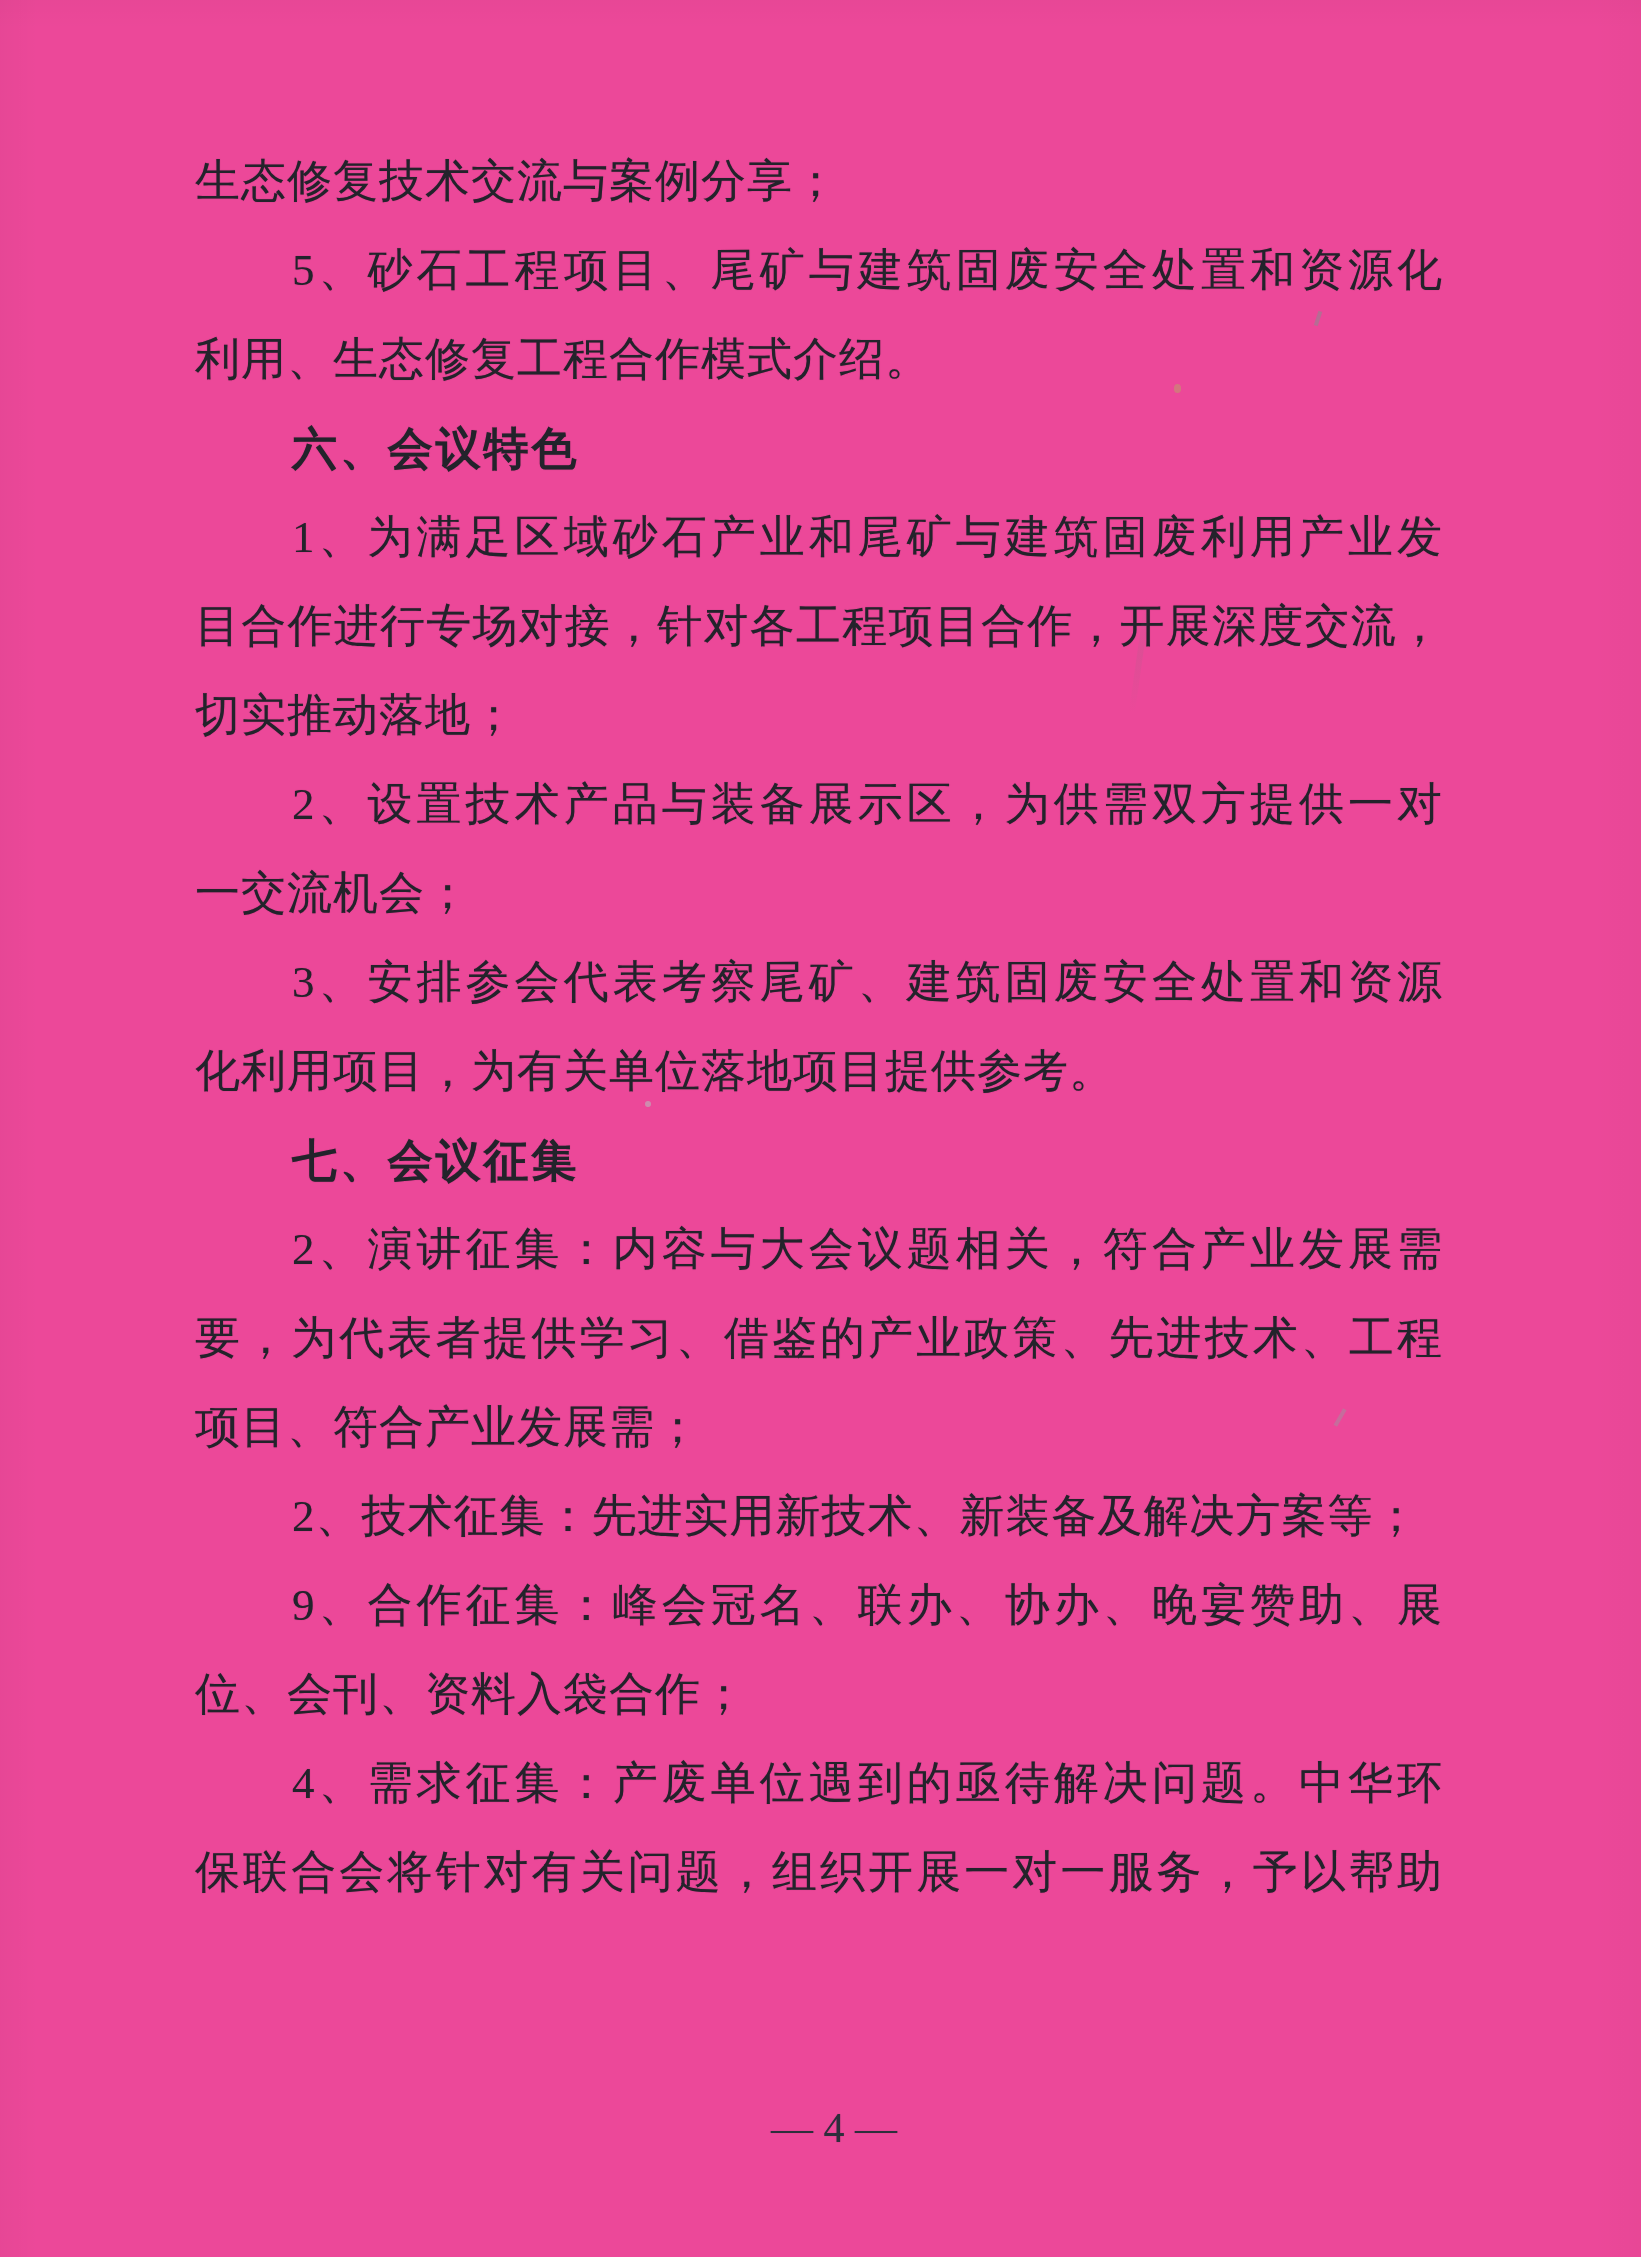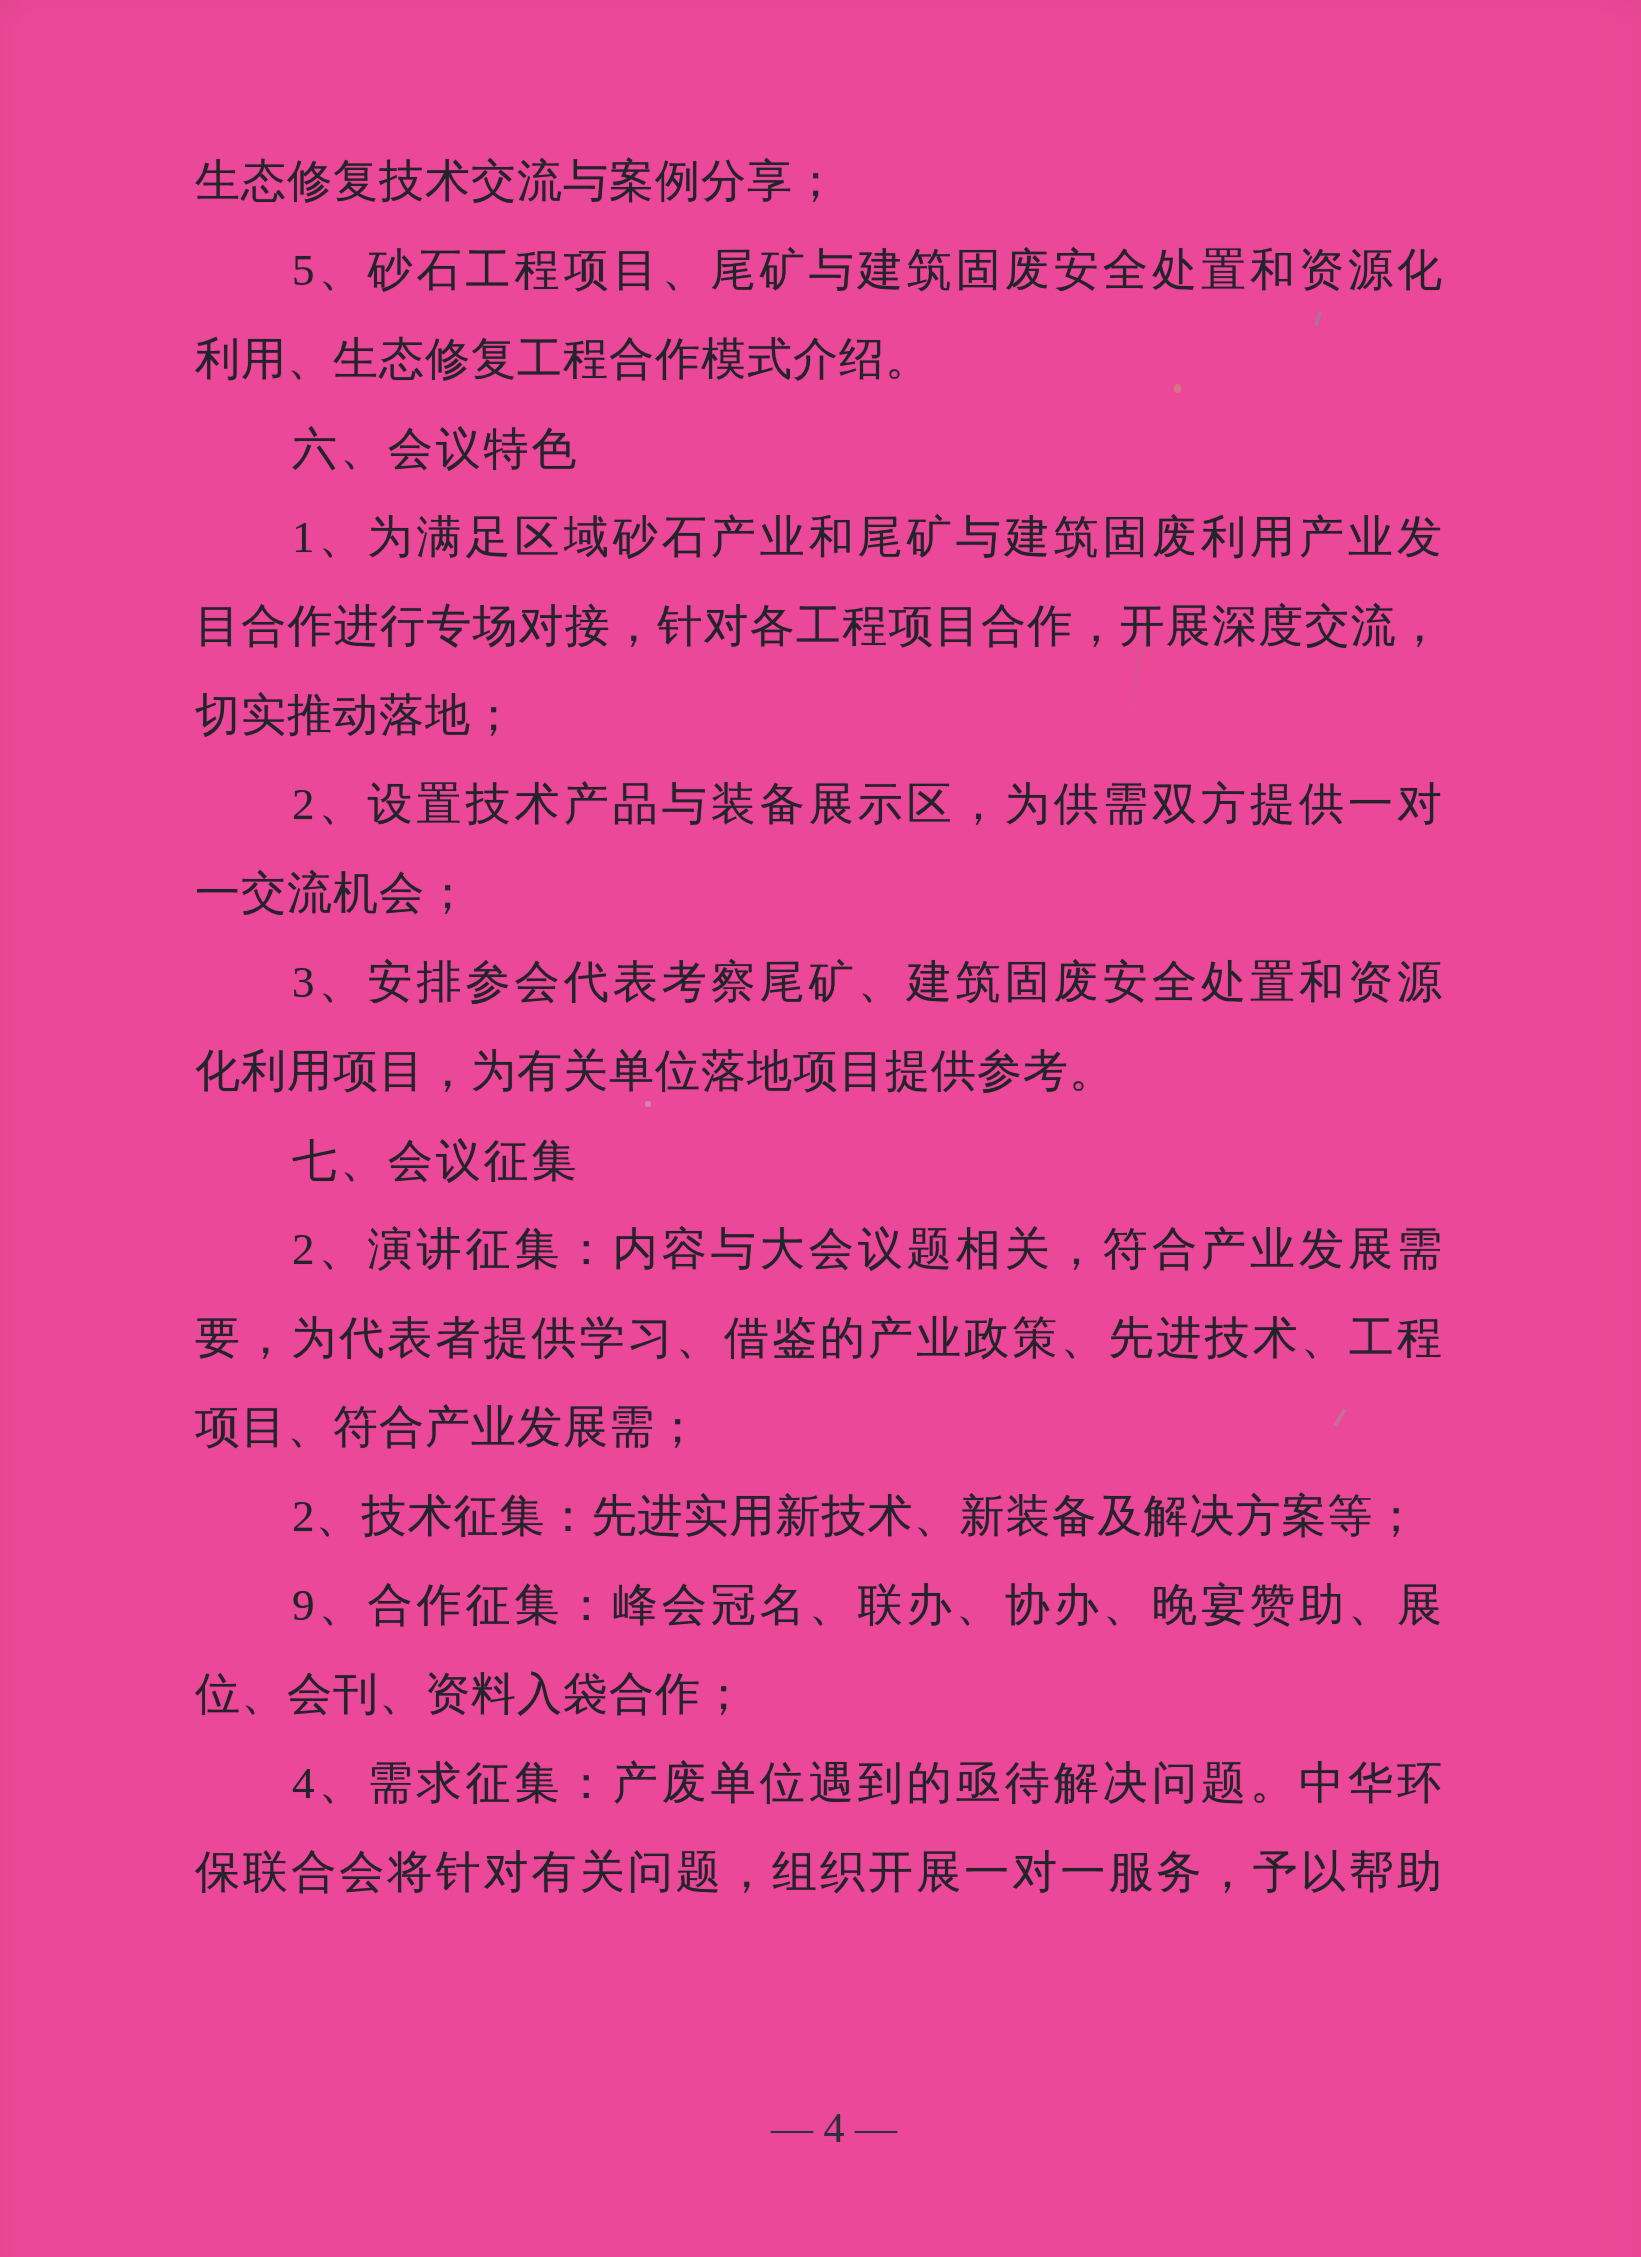--- a/index.html
+++ b/index.html
@@ -44,21 +44,21 @@
     text-shadow: 0 0 1px rgba(20,20,30,0.35);
   }
   .line.justify {
     white-space: normal;
     text-align: justify;
     text-align-last: justify;
     letter-spacing: 0;
   }
   .line.indent { padding-left: 97px; font-family: Liberation Serif, serif; }
   .line.heading {
-    font-weight: 400;
+    font-weight: 700;
     font-family: "Liberation Sans", "DejaVu Sans", sans-serif;
     letter-spacing: 2.9px;
   }
   .footer {
     position: absolute;
     top: 2103px;
     left: 0;
     width: 100%;
     text-align: center;
     font-size: 42px;

